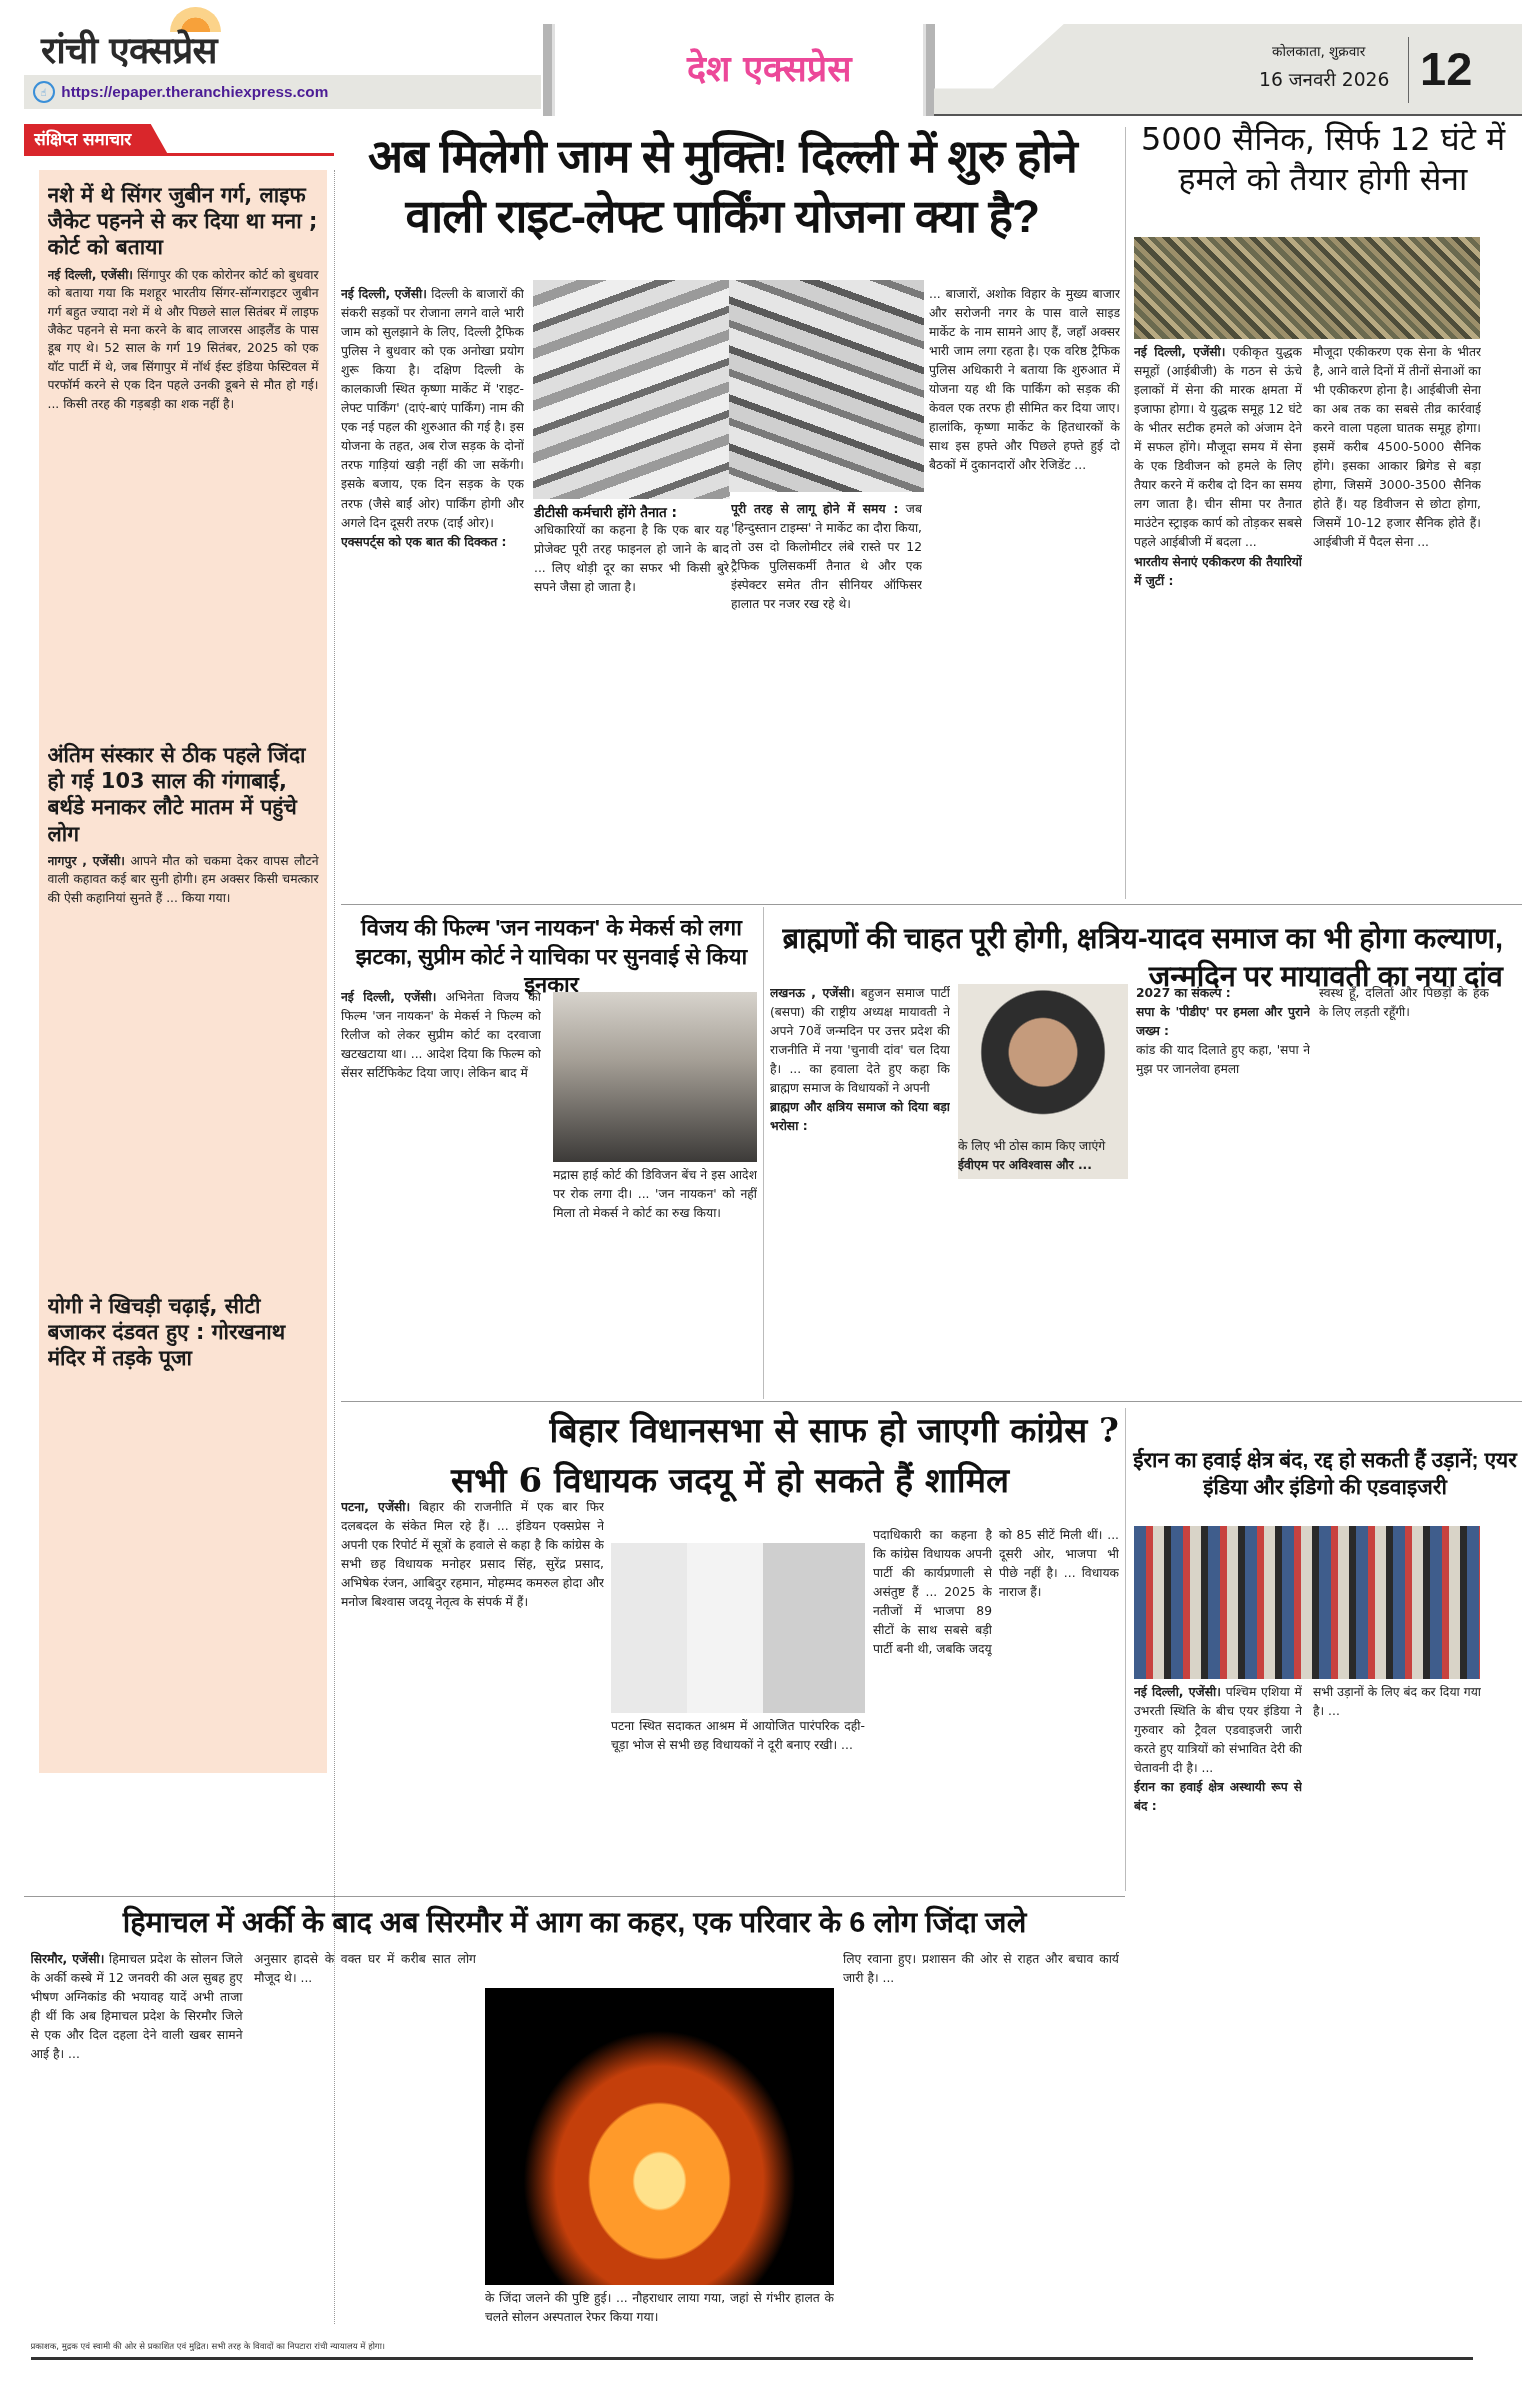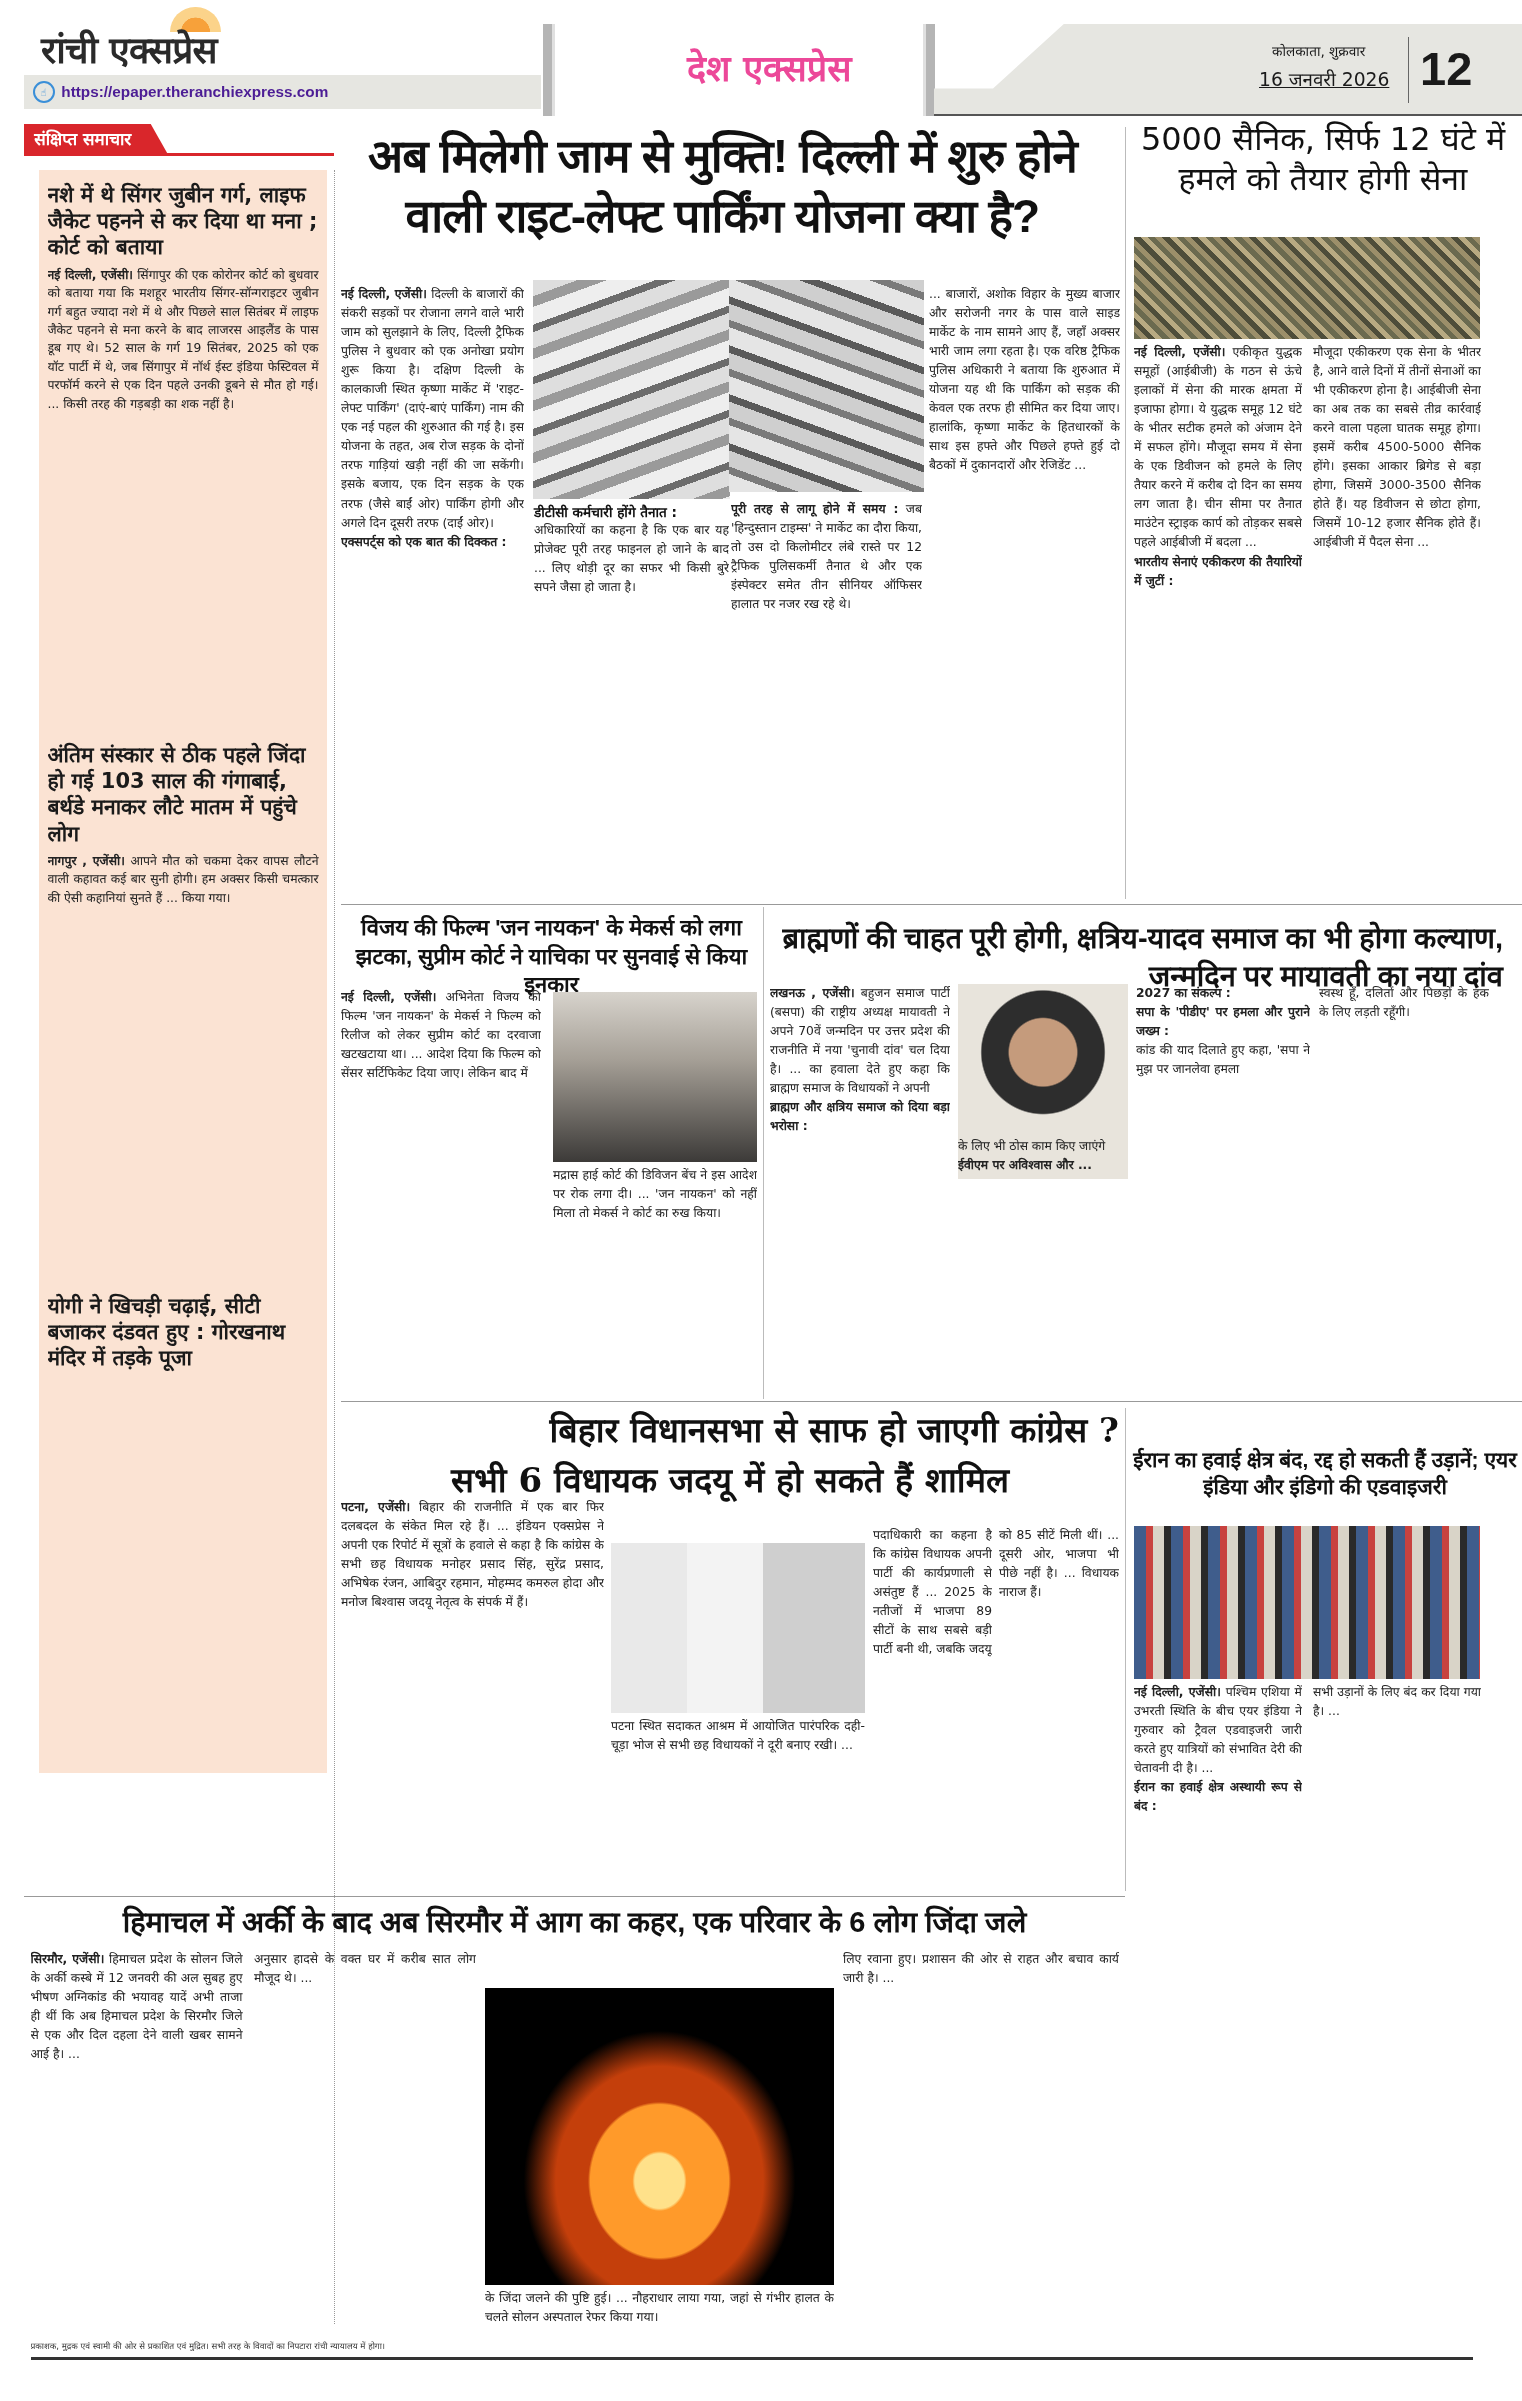--- a/index.html
+++ b/index.html
@@ -10,21 +10,21 @@
   .mast-logo { left: 41px; top: 15.3px; font-family: "DejaVu Serif", serif; font-weight: bold; font-size: 37px; color: #2a2a2a; letter-spacing: -0.8px; margin-top: 8px; }
   .mast-sun { left: 170px; top: 6.8px; width: 51px; height: 25.4px; border-radius: 51px 51px 0 0; background: radial-gradient(circle at 50% 100%, #f7a13a 0 40%, #fbd38a 41% 100%); }
   .mast-url-bar { left: 24px; top: 75px; width: 517px; height: 34px; background: #e6e6e1; display: flex; align-items: center; padding-left: 8.5px; }
   .mast-url-icon { width: 22px; height: 22px; border-radius: 50%; border: 2.5px solid #3a8fd8; margin-right: 6.8px; display: flex; align-items: center; justify-content: center; font-size: 10.2px; color: #3a8fd8; }
   .mast-url { font-family: "Liberation Sans", sans-serif; font-weight: bold; font-size: 15.3px; color: #4c1d95; }
   .bracket-l { left: 543px; top: 24px; width: 12px; height: 92px; background: #b5b5b5; border-right: 3.4px solid #e0e0e0; }
   .section-name { left: 687px; top: 24px; font-family: "DejaVu Sans", sans-serif; font-weight: bold; font-size: 36px; color: #ec4899; margin-top: 19px; }
   .bracket-r { left: 923px; top: 24px; width: 12px; height: 92px; background: #b5b5b5; border-left: 3.4px solid #e0e0e0; }
   .date-box { left: 934px; top: 24px; width: 590px; height: 92px; background: #e6e6e1; clip-path: polygon(22% 0, 100% 0, 100% 100%, 0 100%, 0 70%, 10% 70%); }
   .date-city { left: 1272px; top: 41px; font-size: 13.6px; color: #1a1a1a; }
-  .date-text { left: 1259px; top: 66px; font-size: 18.7px; color: #1a1a1a; text-decoration: underline; }
+  .date-text { left: 1259px; top: 66px; font-size: 18.7px; color: #1a1a1a; }
   .date-sep { left: 1408px; top: 37px; width: 0.8px; height: 66px; background: #666; }
   .page-num { left: 1420px; top: 41px; font-family: "Liberation Sans", sans-serif; font-weight: bold; font-size: 47px; color: #1a1a1a; }
   .mast-rule { left: 934px; top: 114px; width: 588px; height: 1.7px; background: #555; }
 
   
   .brief-tab { left: 24px; top: 124px; width: 144px; height: 30.5px; background: #d9262b; clip-path: polygon(0 0, 88% 0, 100% 100%, 0 100%); color: #fff; font-weight: bold; font-size: 17px; padding: 3.4px 10.2px; }
   .brief-tab-line { left: 24px; top: 153px; width: 310px; height: 2.5px; background: #d9262b; }
   .brief-col { left: 39px; top: 170px; width: 288px; height: 1603px; background: #fbe3d3; padding: 6.8px 8.5px; overflow: hidden; }
   .brief-sep { left: 334px; top: 170px; width: 0; height: 2154px; border-left: 1.7px dotted #999; }
   .brief-head { font-size: 21px; font-weight: bold; line-height: 1.25; margin: 5.1px 0 5.1px; color: #1a1a1a; }

